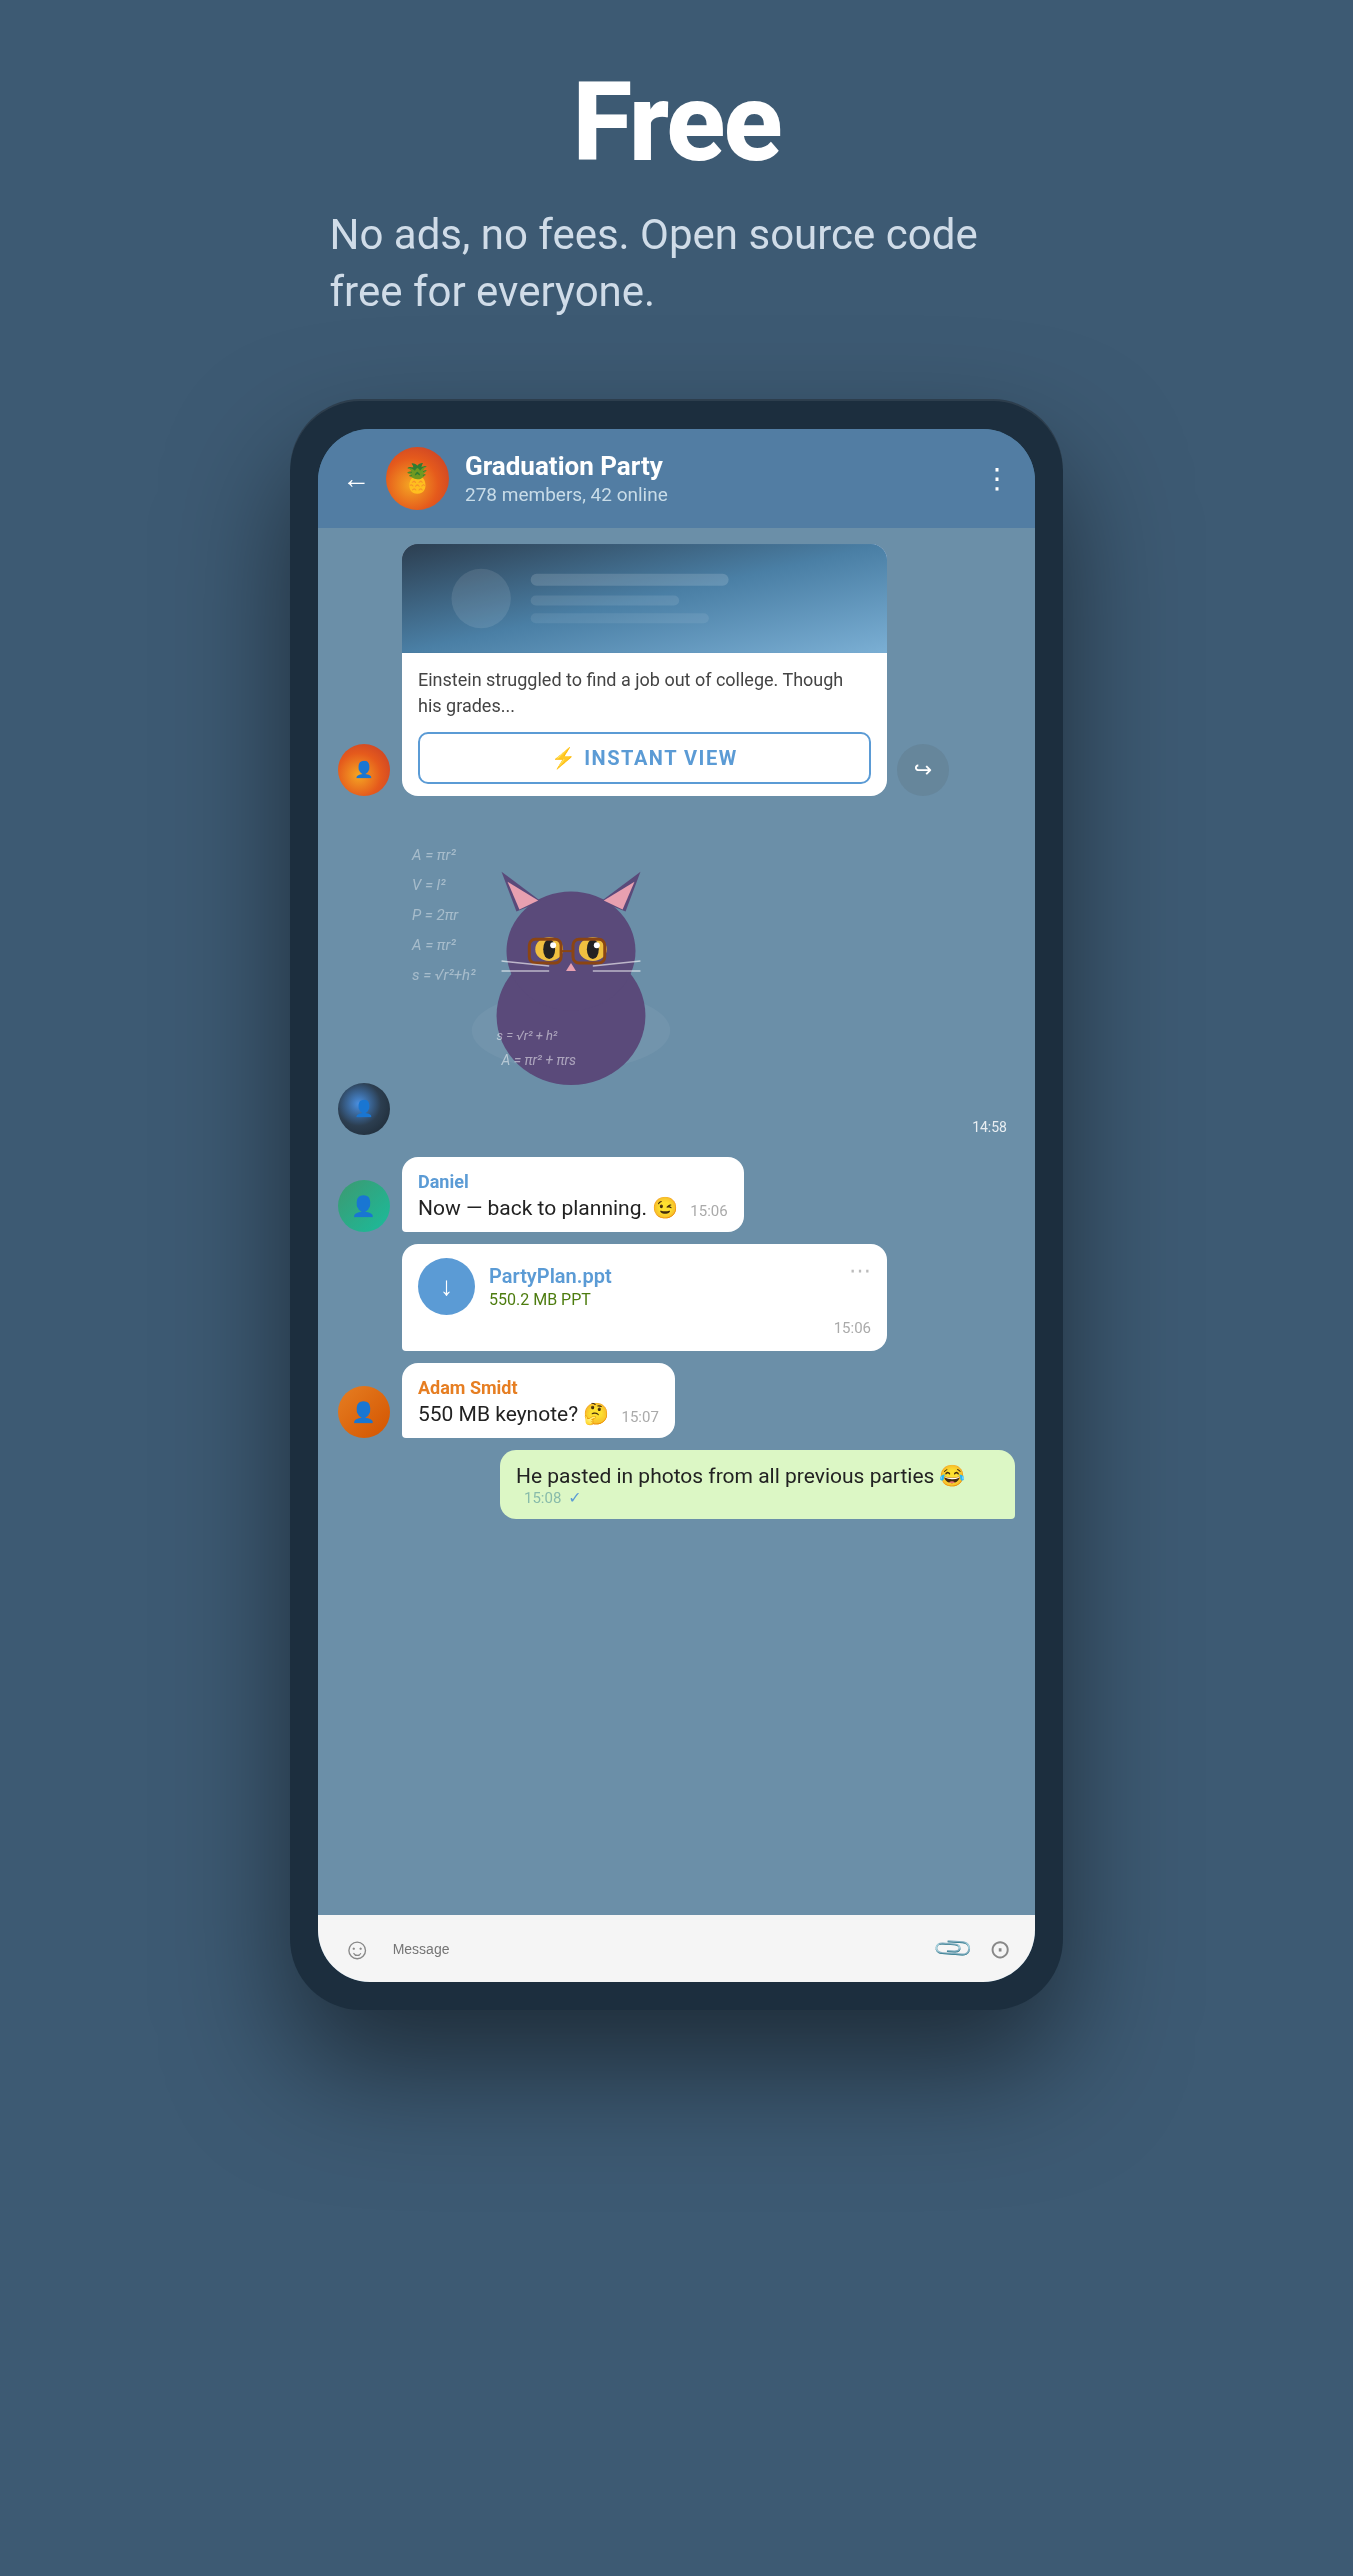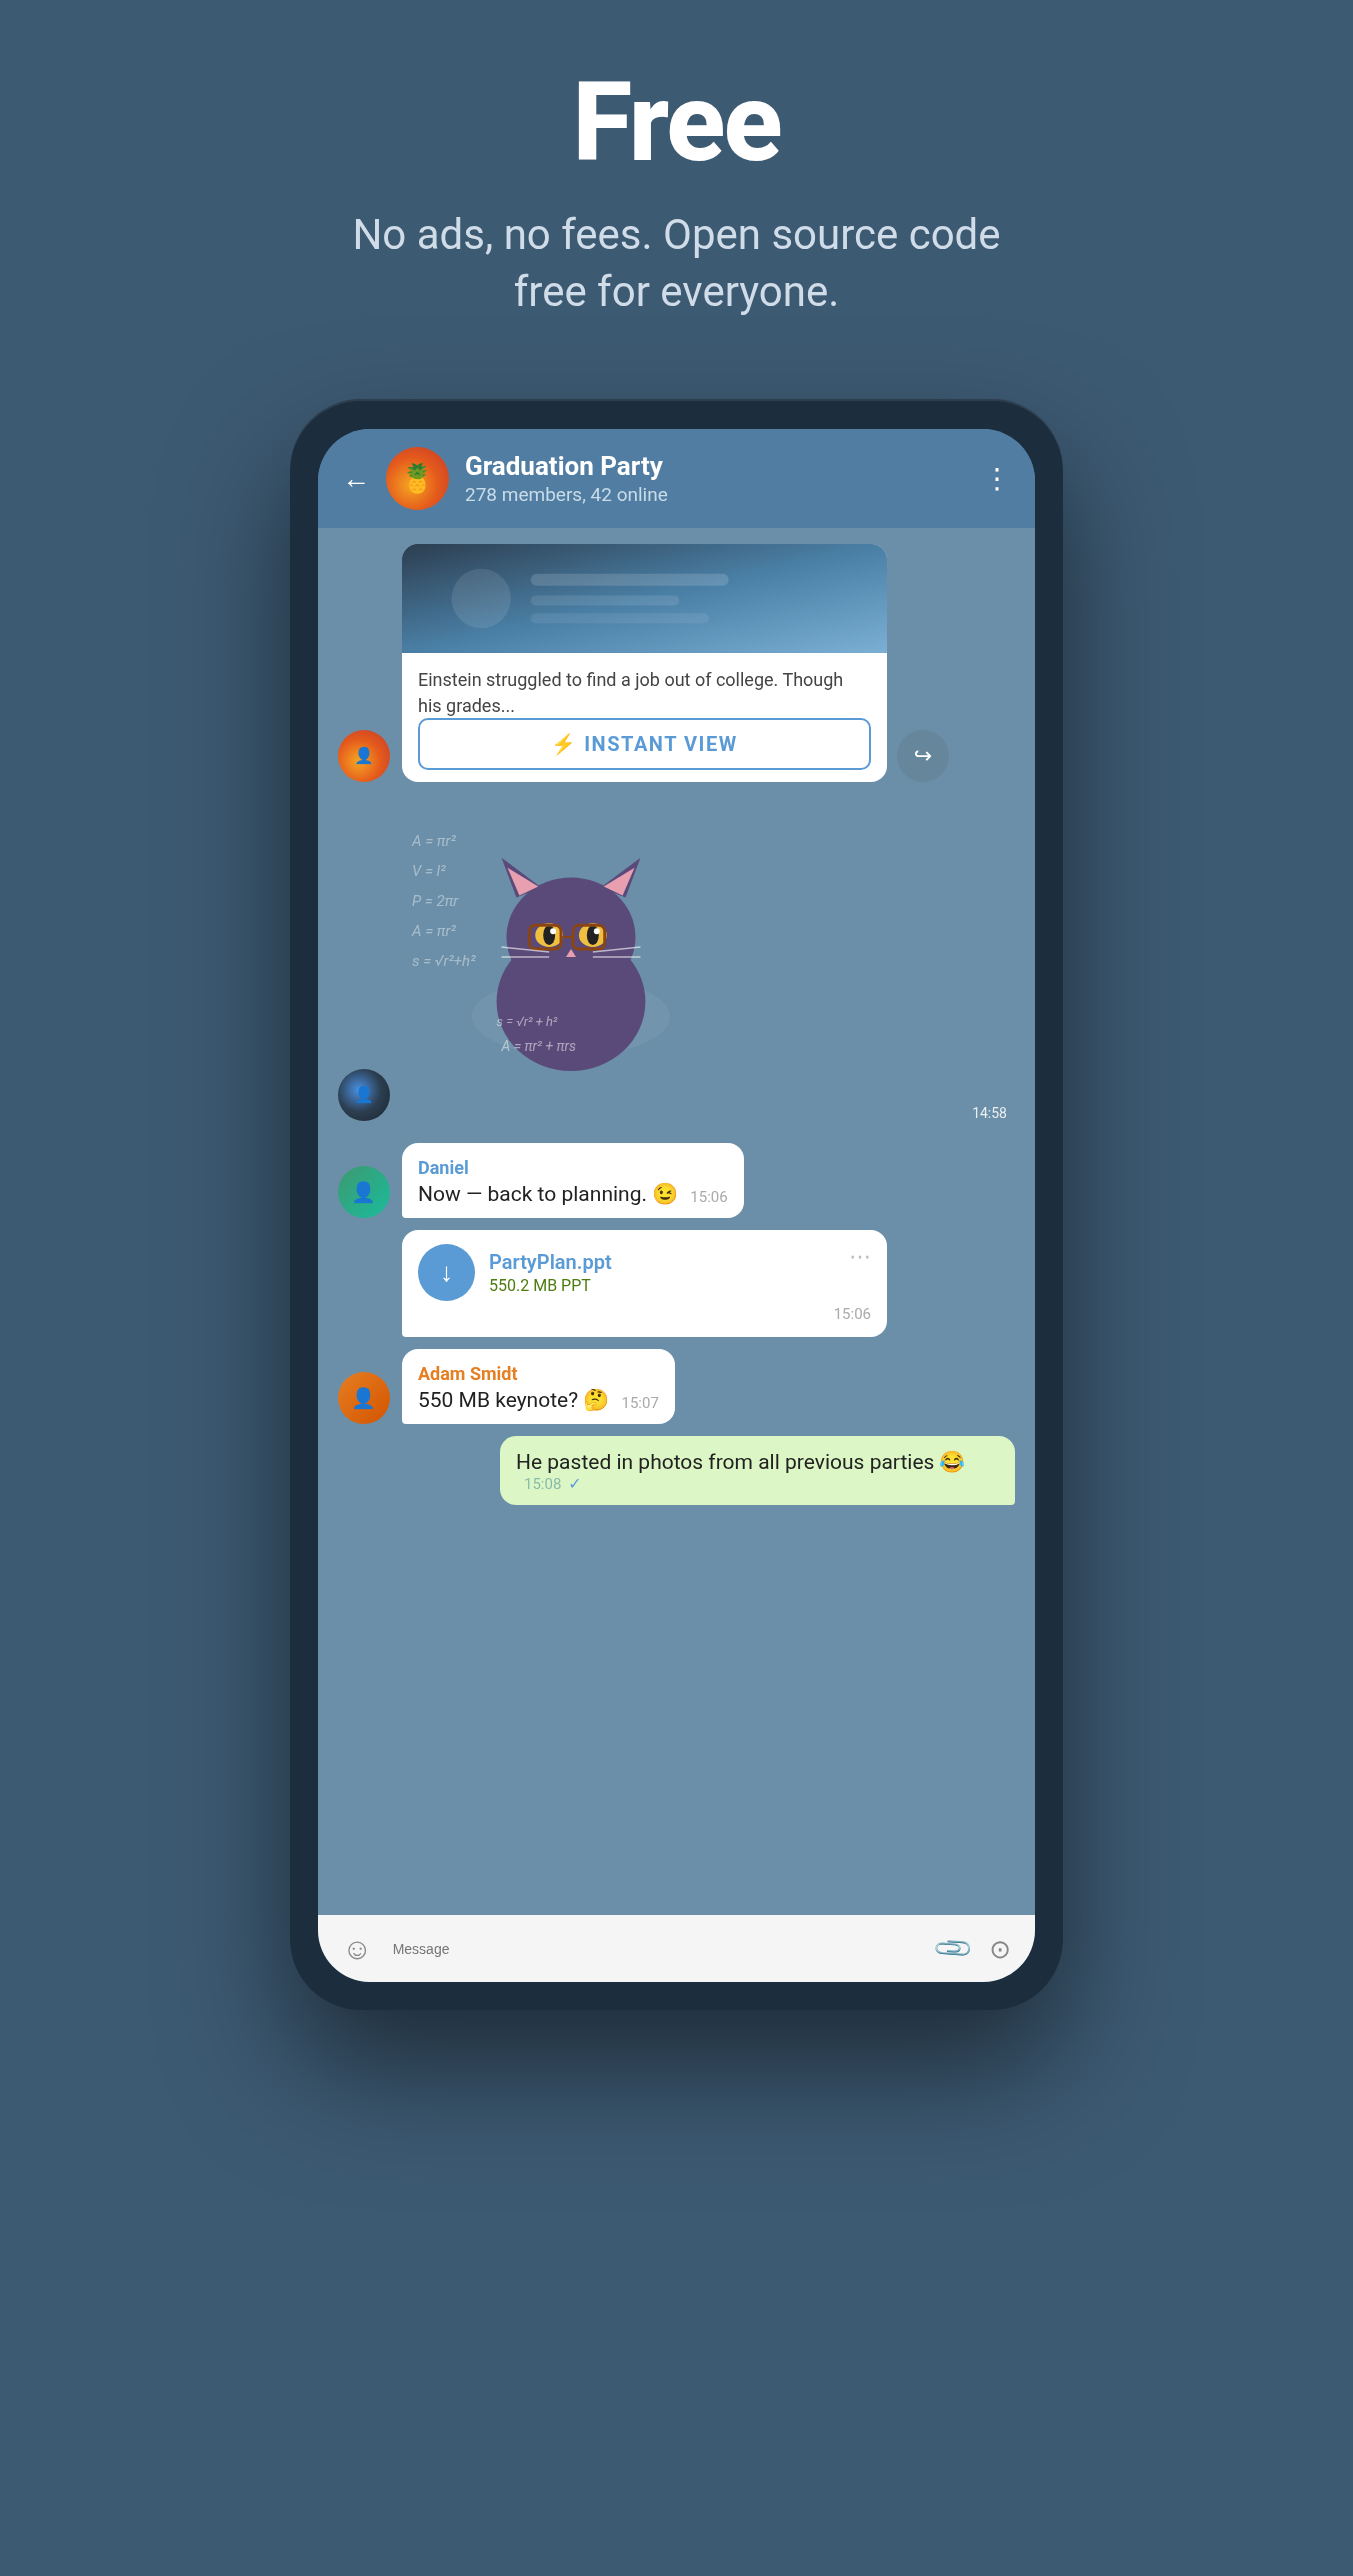--- a/index.html
+++ b/index.html
@@ -19,21 +19,21 @@
       font-size: 109px;
       font-weight: 800;
       color: #ffffff;
       margin-bottom: 20px;
       letter-spacing: -2px;
     }
 
     .hero-subtitle {
       font-size: 42px;
       color: #d0dce8;
-      text-align: center;
+      text-align: left;
       line-height: 1.35;
       max-width: 694px;
       margin-bottom: 79px;
       font-weight: 400;
     }
 
     
     .phone-wrapper {
       width: 773px;
       background: #1c2e3e;
@@ -158,20 +158,21 @@
     }
 
     .article-body {
       padding: 14px 16px 0;
     }
 
     .article-text {
       font-size: 18px;
       color: #444;
       line-height: 1.4;
+      margin-bottom: 14px;
     }
 
     .instant-view-btn {
       display: flex;
       align-items: center;
       justify-content: center;
       gap: 8px;
       border: 2px solid #5b9bd5;
       border-radius: 10px;
       padding: 12px 0;

